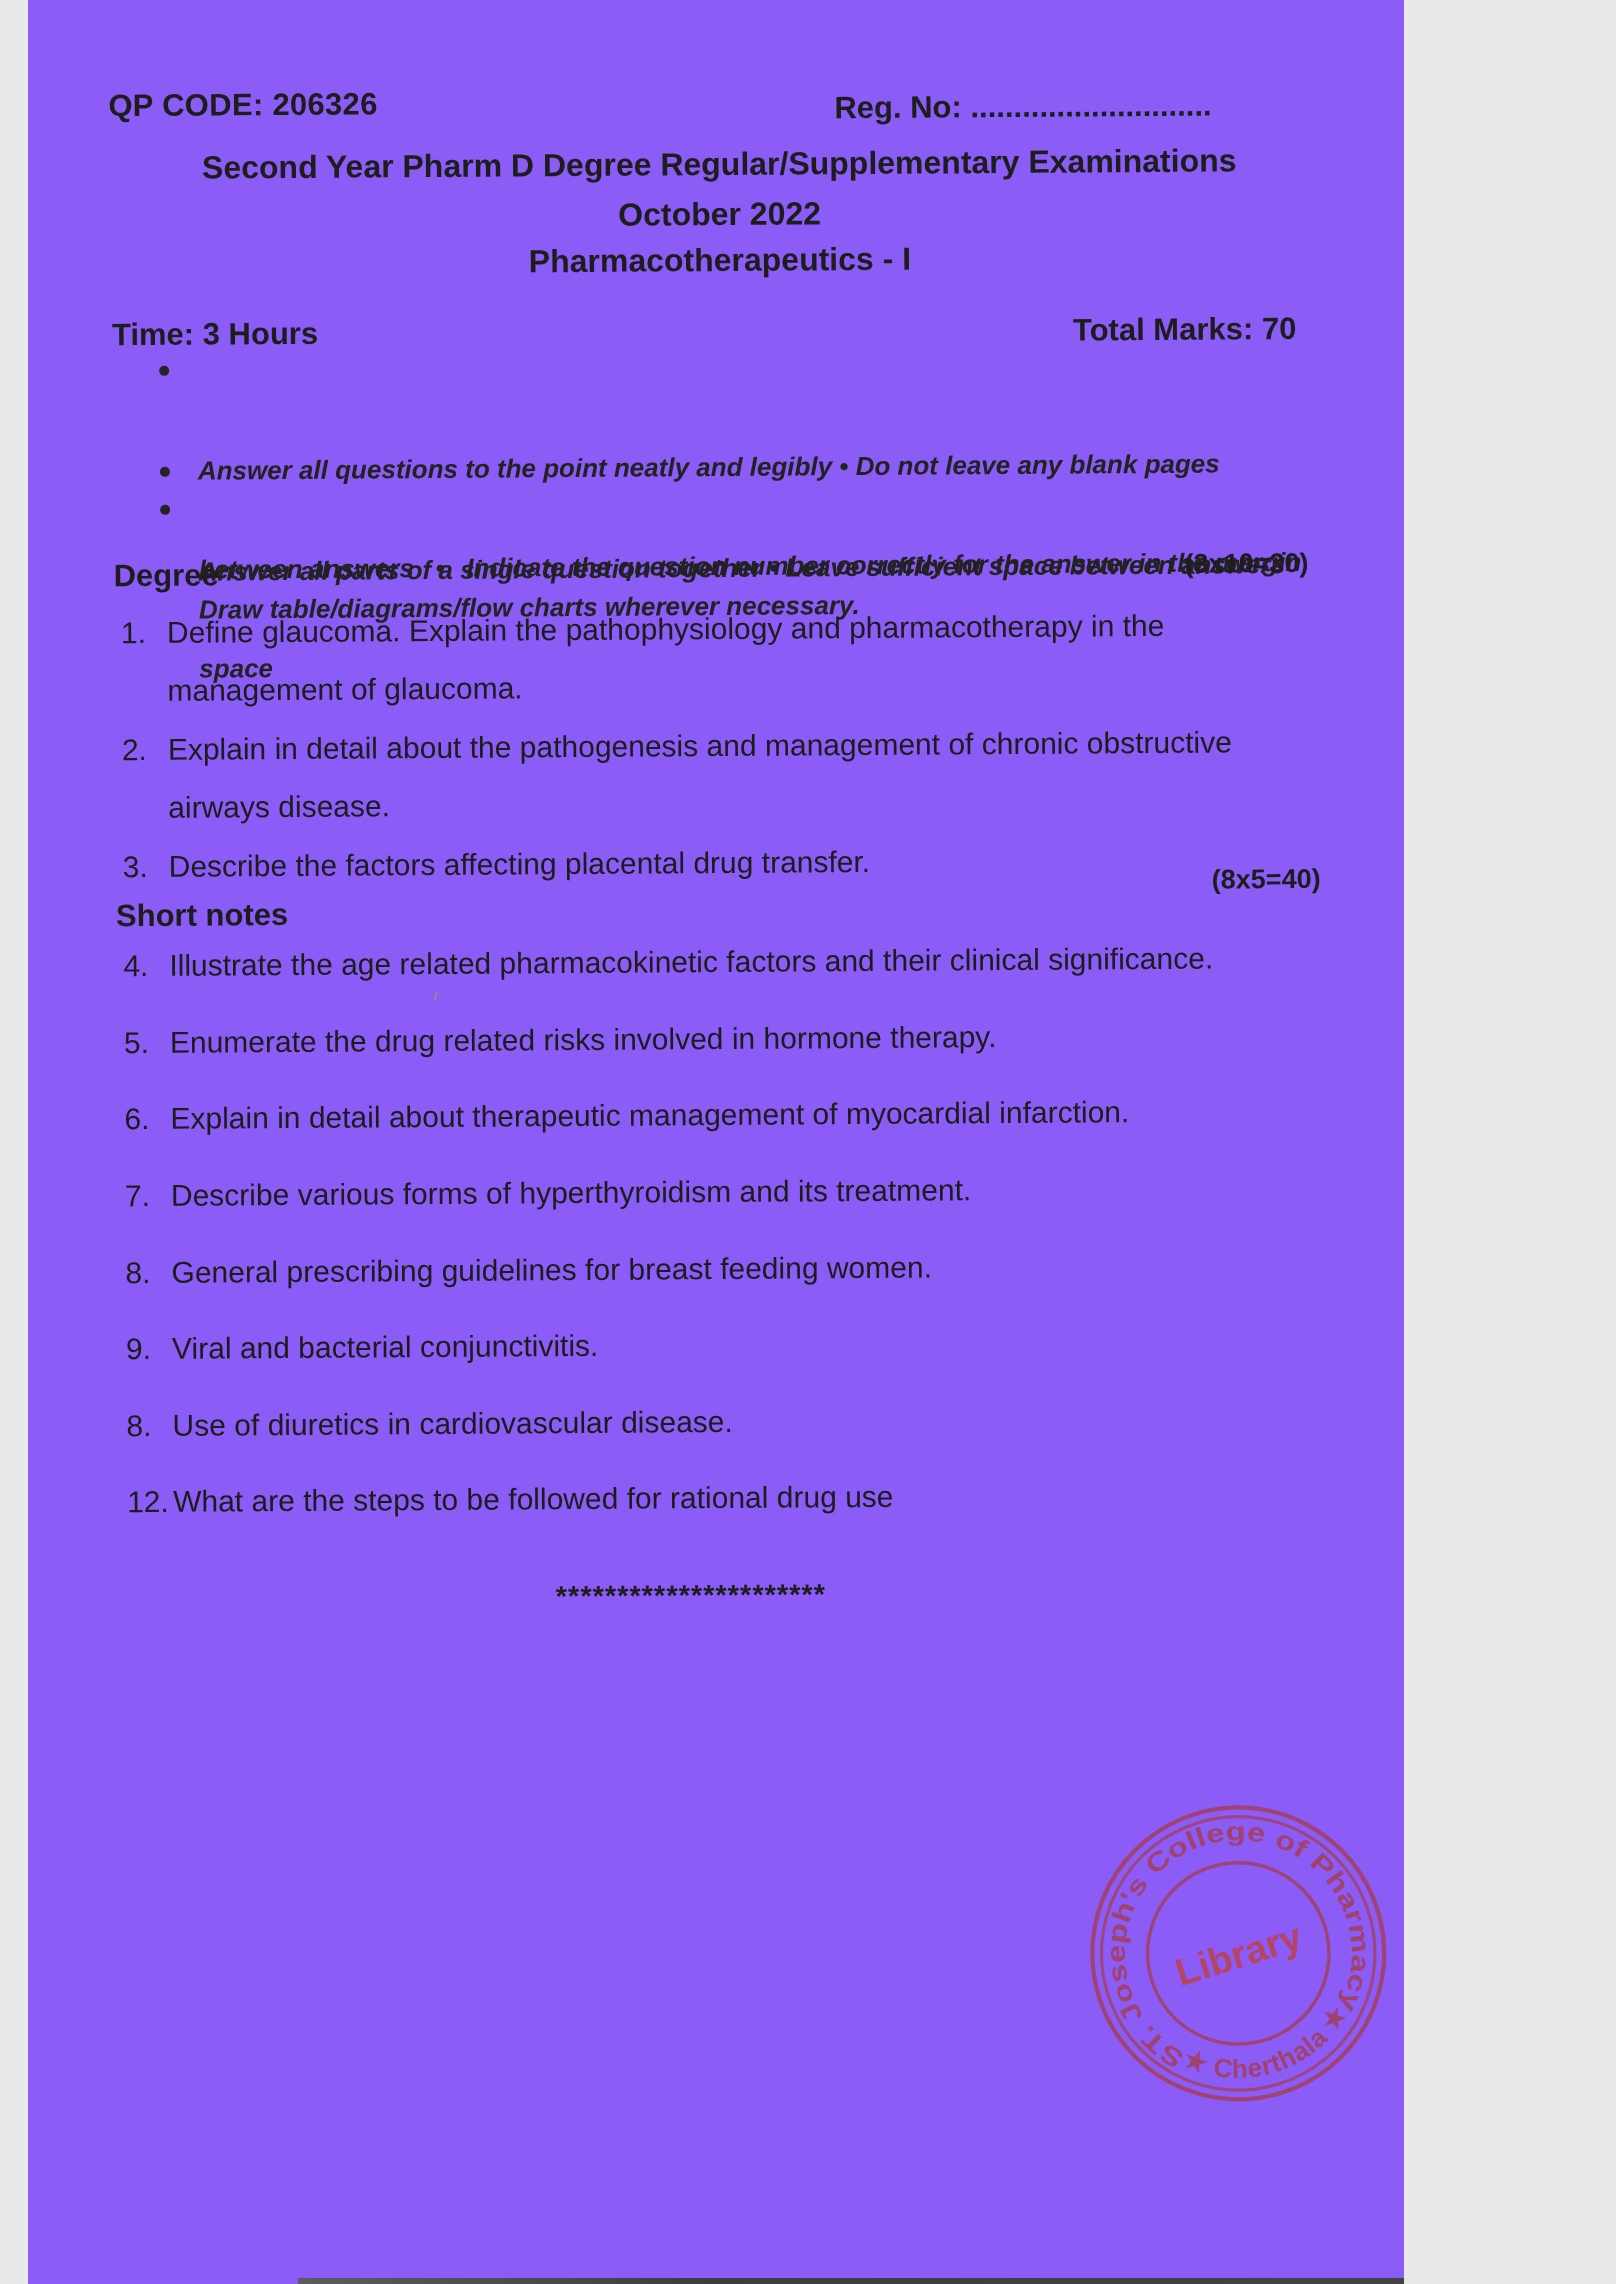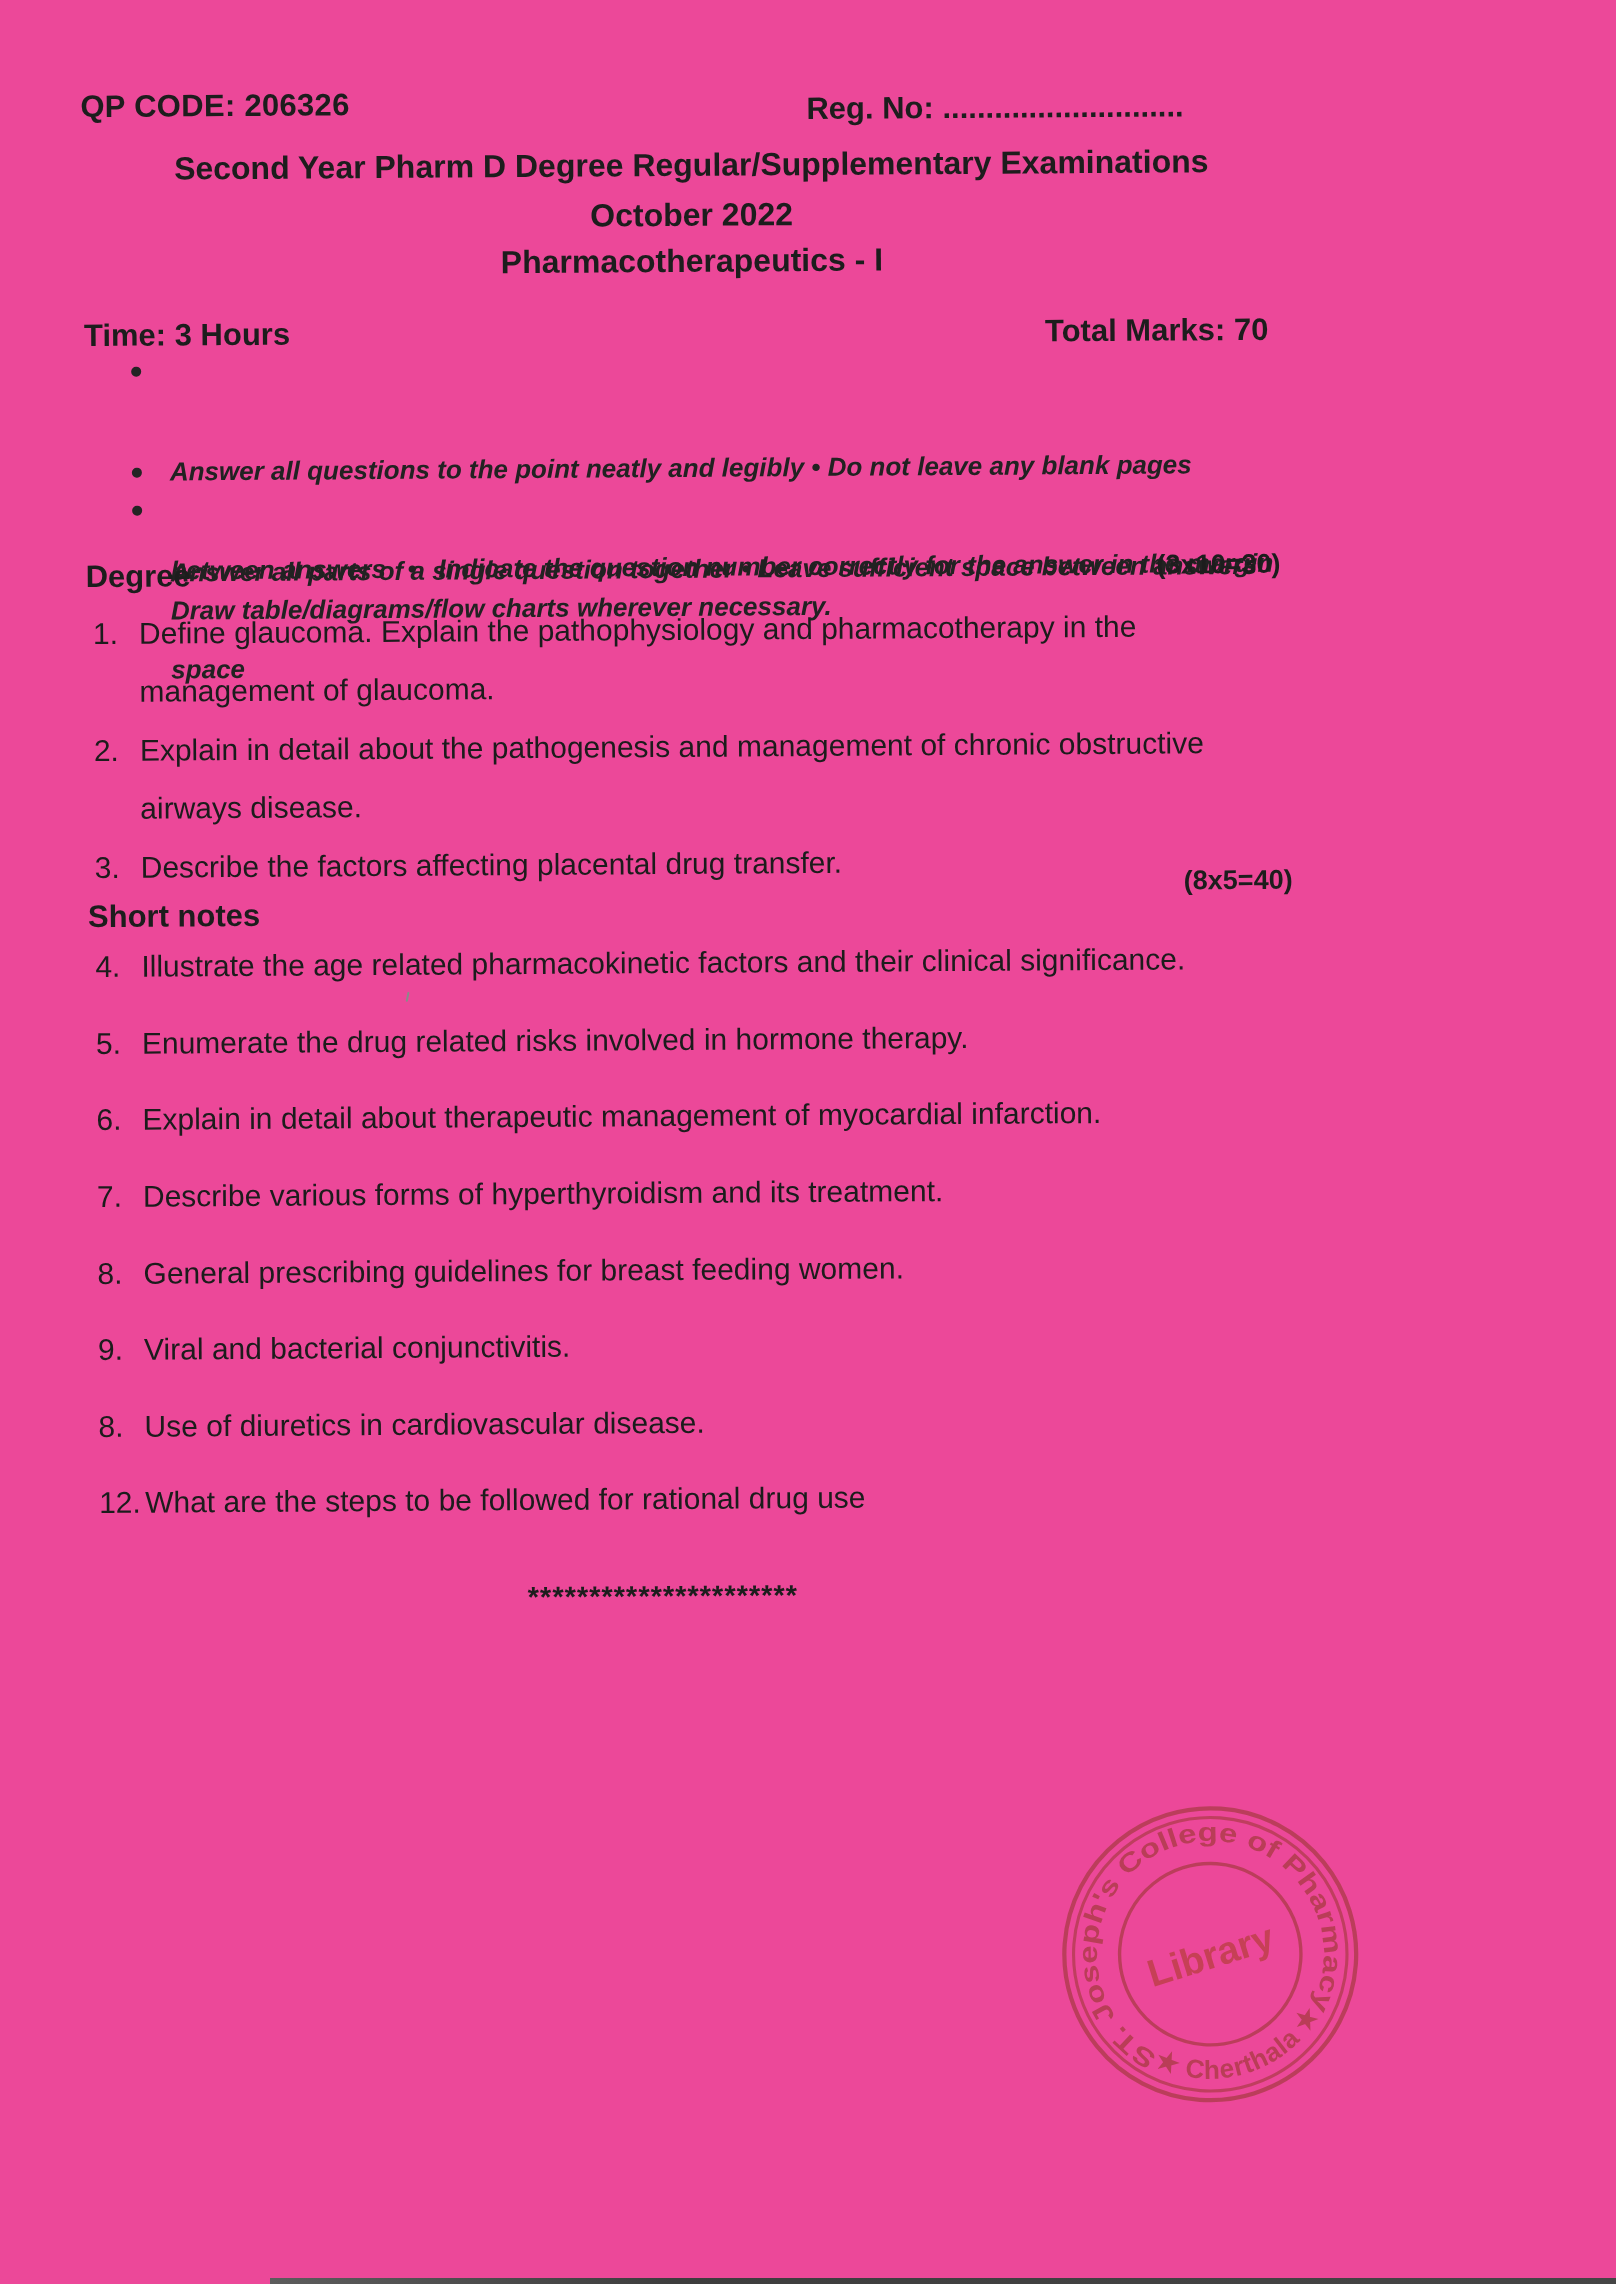--- a/index.html
+++ b/index.html
@@ -1,22 +1,23 @@
 <!DOCTYPE html>
 <html style="font-size:11px"><head>
 <meta charset="utf-8">
 <style>
   html,body { margin:0; padding:0; background:#e9e9e9; }
   .sheet {
     position:relative;
-    width:1616px; height:2284px;
-    background:#ec4899;
+    width:1376px; height:2284px;
+    background:#8b5cf6;
     overflow:hidden;
     font-family:"Liberation Sans", sans-serif;
     color:#1d1d1d;
+    margin-left:28px;
   }
   .tilt { position:absolute; inset:0; transform:rotate(-0.4deg); transform-origin:50% 15%; }
 
   .qp   { position:absolute; left:82px; top:84px; font-size:31px; font-weight:bold; letter-spacing:0.3px; }
   .reg  { position:absolute; left:808px; top:91px; font-size:31px; font-weight:bold; }
 
   .title { position:absolute; left:66px; width:1253px; text-align:center; font-weight:bold; font-size:32px; }
   .t1 { top:146px; }
   .t2 { top:196px; }
   .t3 { top:242px; }

